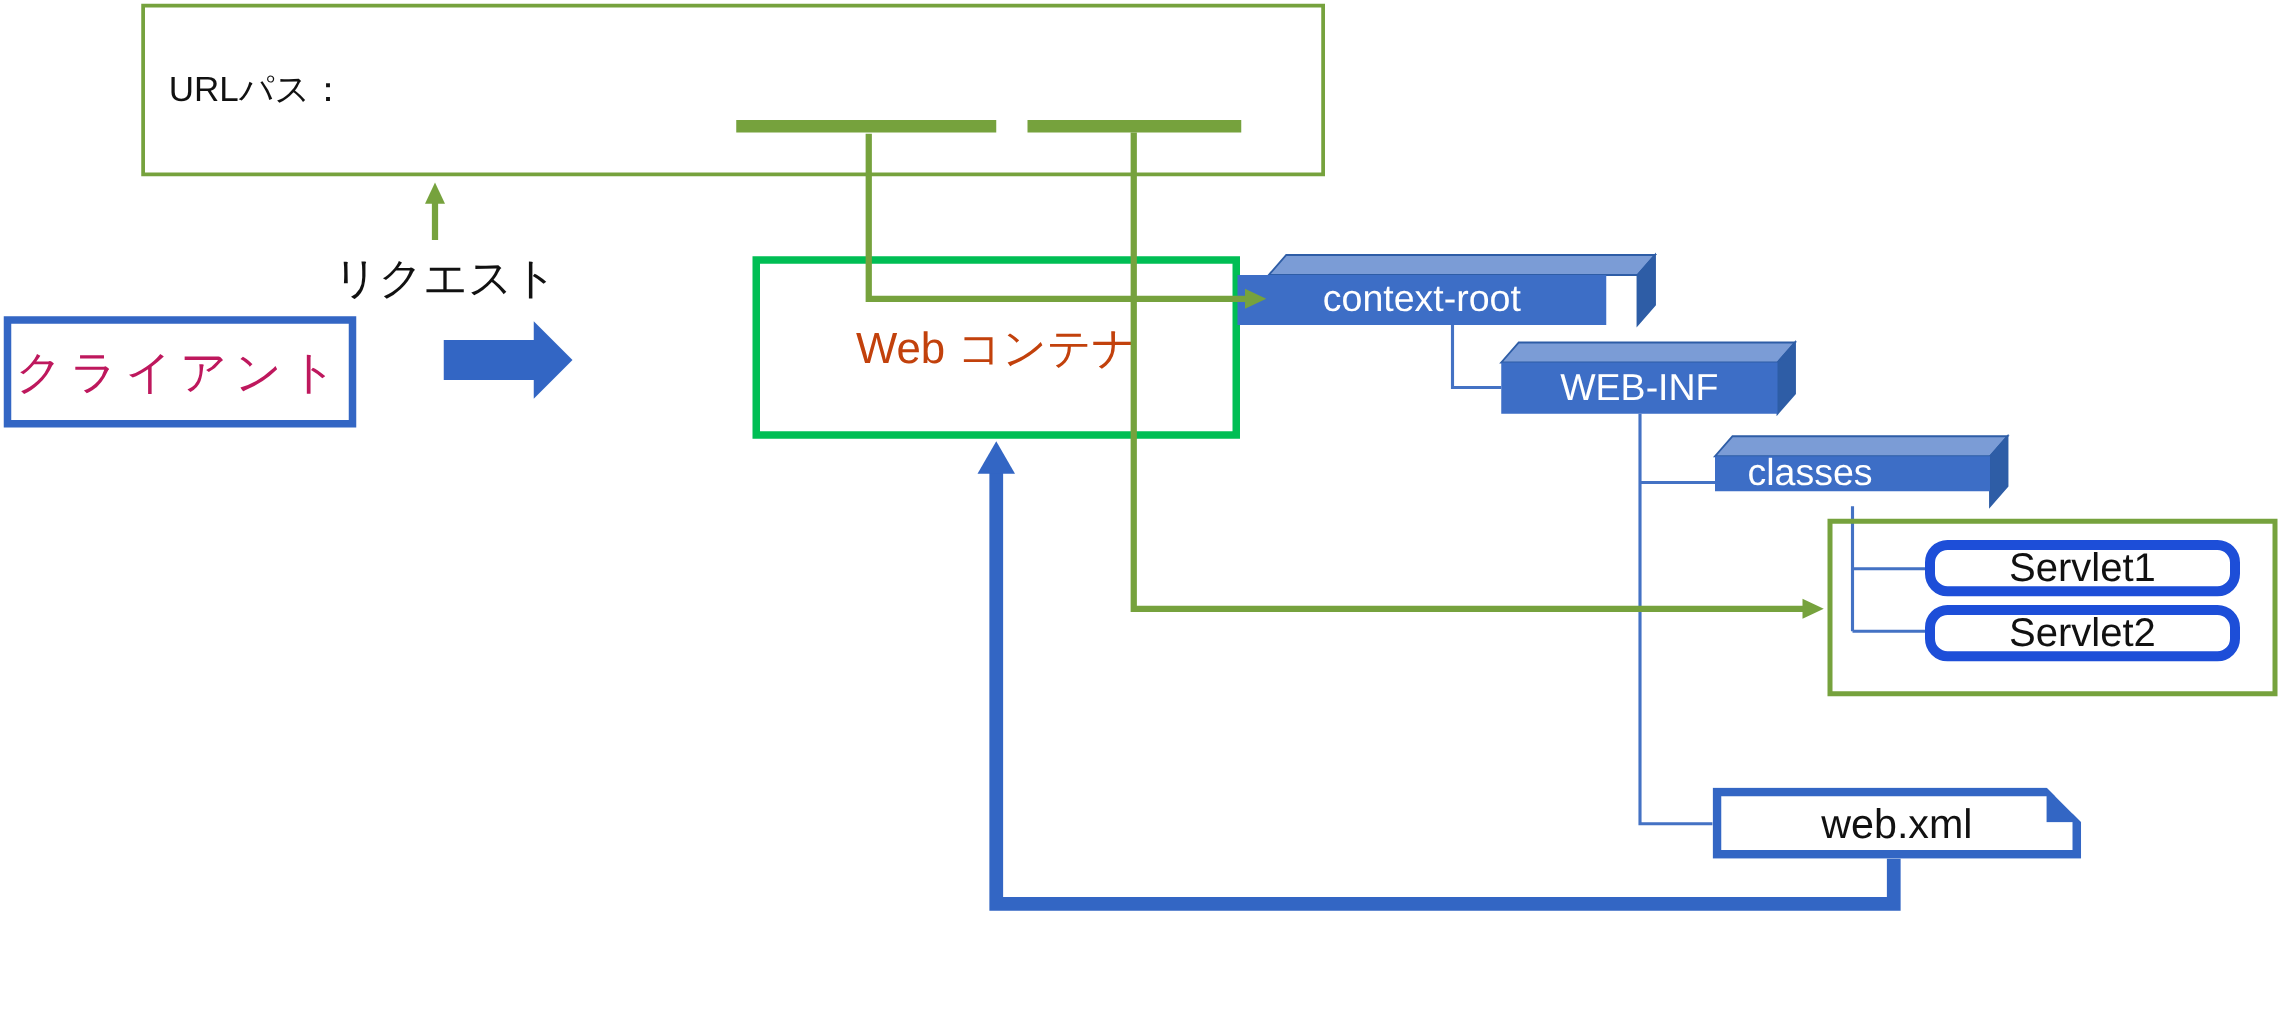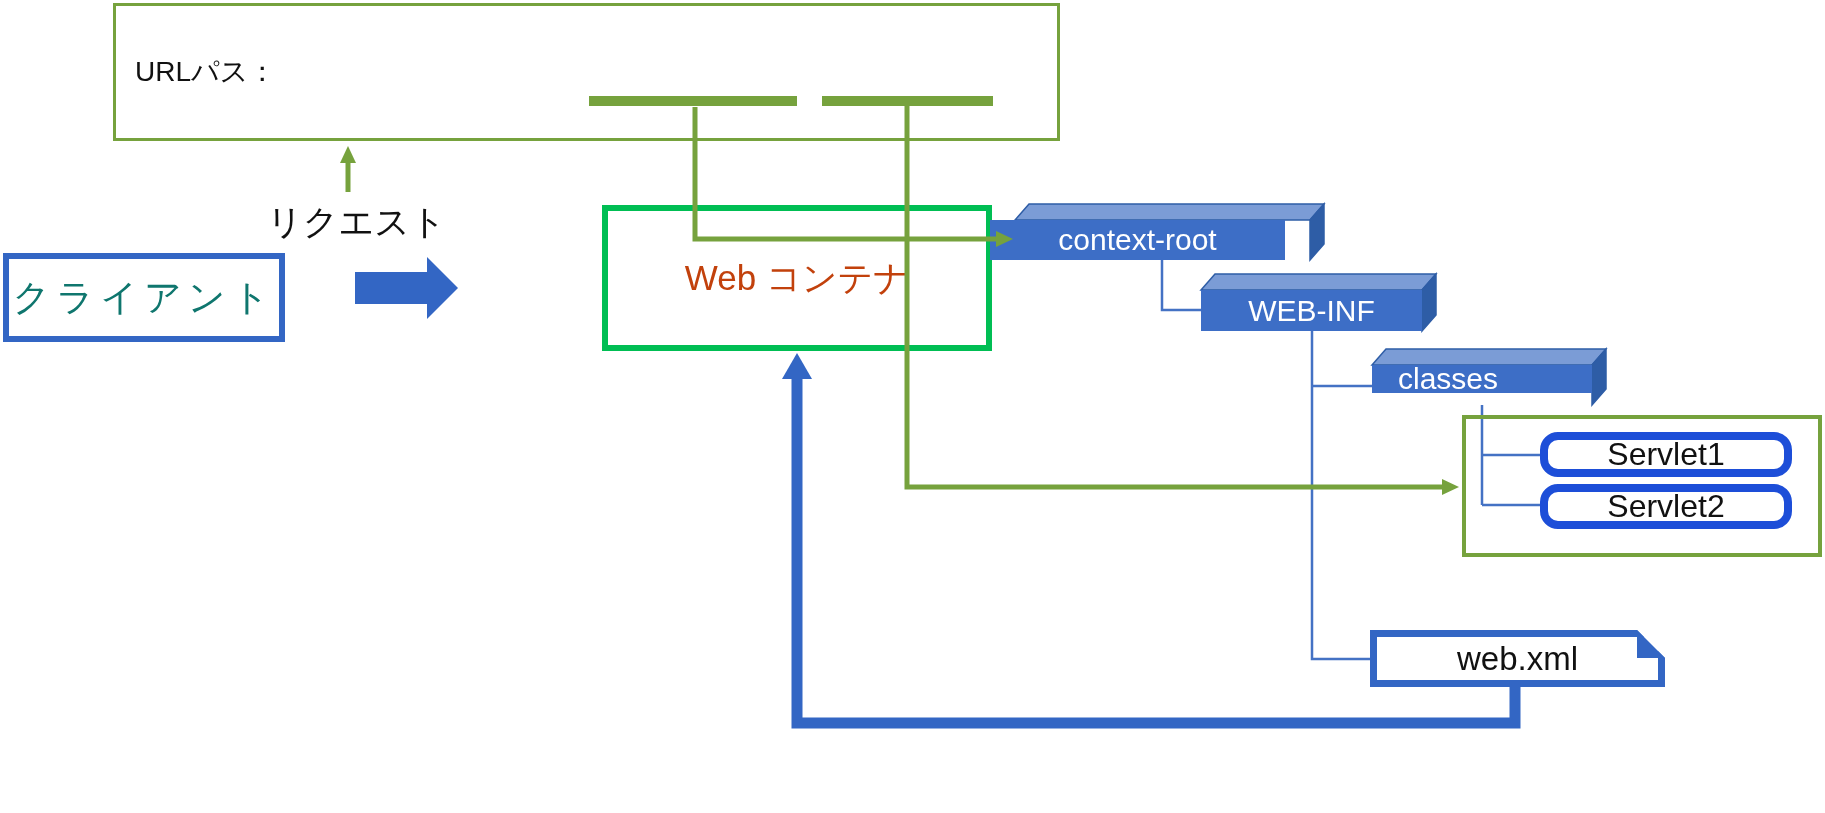--- a/index.html
+++ b/index.html
@@ -12,21 +12,21 @@
   .flexc{display:flex;align-items:center;justify-content:center;}
 
   
   .url-box{left:113px;top:3px;width:947px;height:138px;border:3px solid #76A23D;
            display:flex;align-items:center;padding-left:19px;}
   .url-label{font-size:28px;color:#111;white-space:nowrap;}
   .url-link{font-size:33px;color:#0563C1;text-decoration:underline;white-space:nowrap;margin-left:6px;}
 
   
   .client-box{left:3px;top:253px;width:282px;height:89px;border:6px solid #3366C4;background:#fff;}
-  .client-box span{font-size:37px;letter-spacing:6px;color:#0f766e;}
+  .client-box span{font-size:37px;letter-spacing:6px;color:#be185d;}
 
   
   .request-label{left:258px;top:199px;width:188px;text-align:right;font-size:35px;color:#111;}
 
   
   .container-box{left:602px;top:205px;width:390px;height:146px;border:6px solid #00BE54;background:transparent;}
   .container-box span{font-size:35px;color:#c2410c;}
 
   
   .face{background:#3D6EC6;color:#ffffff;}

